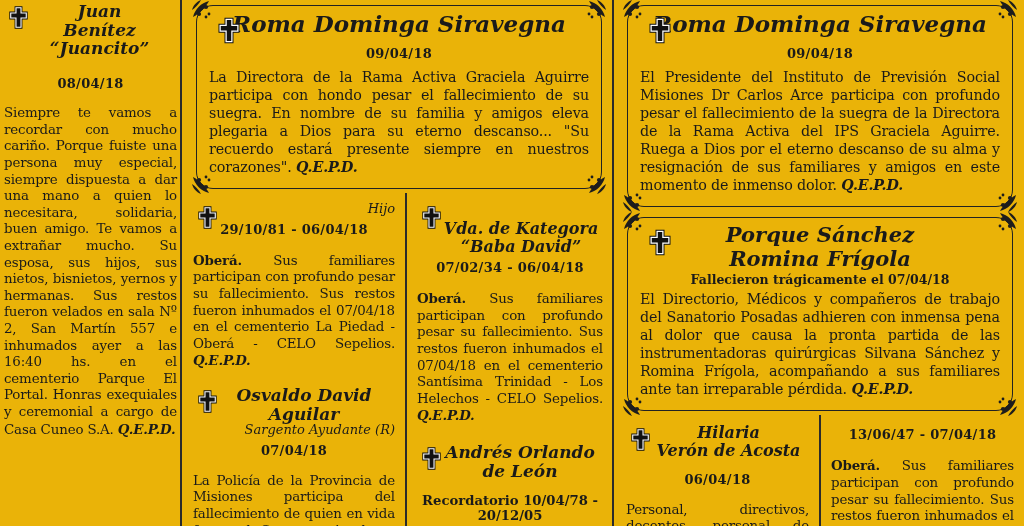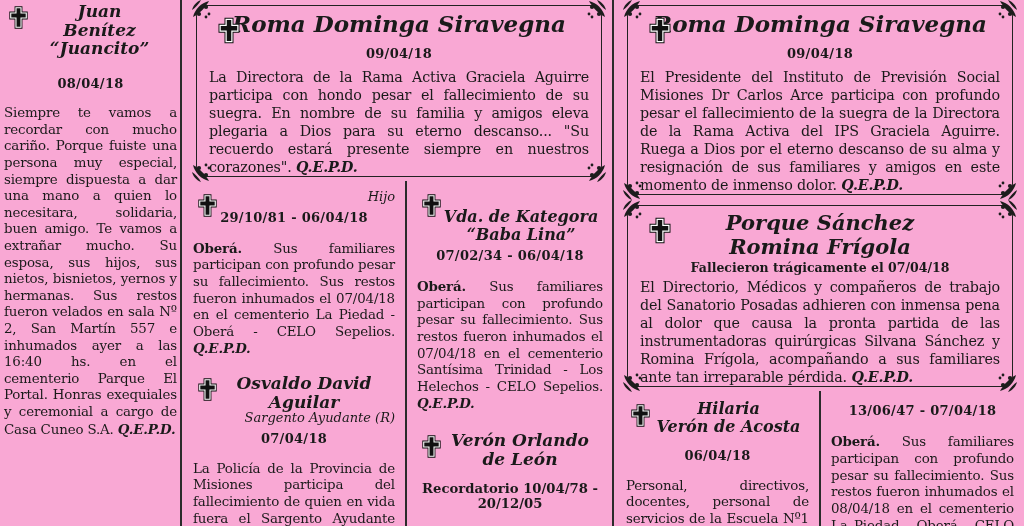--- a/index.html
+++ b/index.html
@@ -1,29 +1,29 @@
 <!DOCTYPE html>
 <html><head>
 <meta charset="utf-8">
 <style>
   html,body{margin:0;padding:0;background:#e8e8e8;}
   .page{
-    position:relative;width:1024px;height:526px;background:#f9a8d4;
+    position:relative;width:1024px;height:526px;background:#eab308;
     color:#1a1a1a;font-family:"DejaVu Serif",serif;overflow:hidden;
     margin:0 auto;
   }
   .vdiv{position:absolute;width:2px;background:#2b2b2b;top:0;bottom:0;}
   
   .col-left{position:absolute;left:0;top:0;width:179px;padding:2px 2px 0 4px;box-sizing:border-box;}
   .col-mid{position:absolute;left:187px;top:0;width:424px;}
   .col-right{position:absolute;left:618px;top:0;width:404px;}
   
   .obox{
-    position:relative;border:1.6px solid #222;border-radius:11px;
-    margin:5px 9px 4px 9px;padding:5px 12px 0 12px;
+    position:relative;border:1.6px solid #222;border-radius:17px;
+    margin:5px 9px 4px 9px;padding:5px 12px 12px 12px;
   }
   .orn{position:absolute;width:21px;height:21px;}
   .orn.tl{top:-8px;left:-7px;}
   .orn.tr{top:-8px;right:-7px;transform:scaleX(-1);}
   .orn.bl{bottom:-8px;left:-7px;transform:scaleY(-1);}
   .orn.br{bottom:-8px;right:-7px;transform:scale(-1,-1);}
   
   .n-head{position:relative;text-align:center;}
   .cross{position:absolute;left:4px;top:2px;}
   .cross.big{left:8px;top:4px;}
@@ -160,38 +160,38 @@
 
       <div class="subcol mid-r">
         <div class="notice">
           <div class="n-head">
             <svg class="cross" width="21" height="27" viewBox="-3 -2 32 38">
                 <use href="#crossdef"></use>
               </svg>
             <div class="name" style="font-size:16px;padding:0 4px 0 26px;">
               <br>
               <span>Vda. de Kategora</span><br>
-              <span>“Baba Lina”</span>
+              <span>“Baba David”</span>
             </div>
           </div>
           <div class="date tight">07/02/34 - 06/04/18</div>
           <p class="body" style="margin-bottom:0;">
             <span class="lead">Oberá.</span>
             <span>Sus familiares participan con profundo pesar su fallecimiento. Sus restos fueron inhumados el 07/04/18 en el cementerio Santísima Trinidad - Los Helechos - CELO Sepelios.</span>
             <span class="qepd">Q.E.P.D.</span>
           </p>
         </div>
 
         <div class="notice" style="margin-top:18px;">
           <div class="n-head">
             <svg class="cross" width="21" height="27" viewBox="-3 -2 32 38">
                 <use href="#crossdef"></use>
               </svg>
             <div class="name" style="padding:0 6px 0 26px;">
-              <span>Verón Orlando</span><br>
+              <span>Andrés Orlando</span><br>
               <span>de León</span>
             </div>
           </div>
           <div class="date" style="font-size:13.2px;margin-top:13px;letter-spacing:0;">Recordatorio 10/04/78 - 20/12/05</div>
 
         </div>
       </div>
     </div>
   </div>
 

